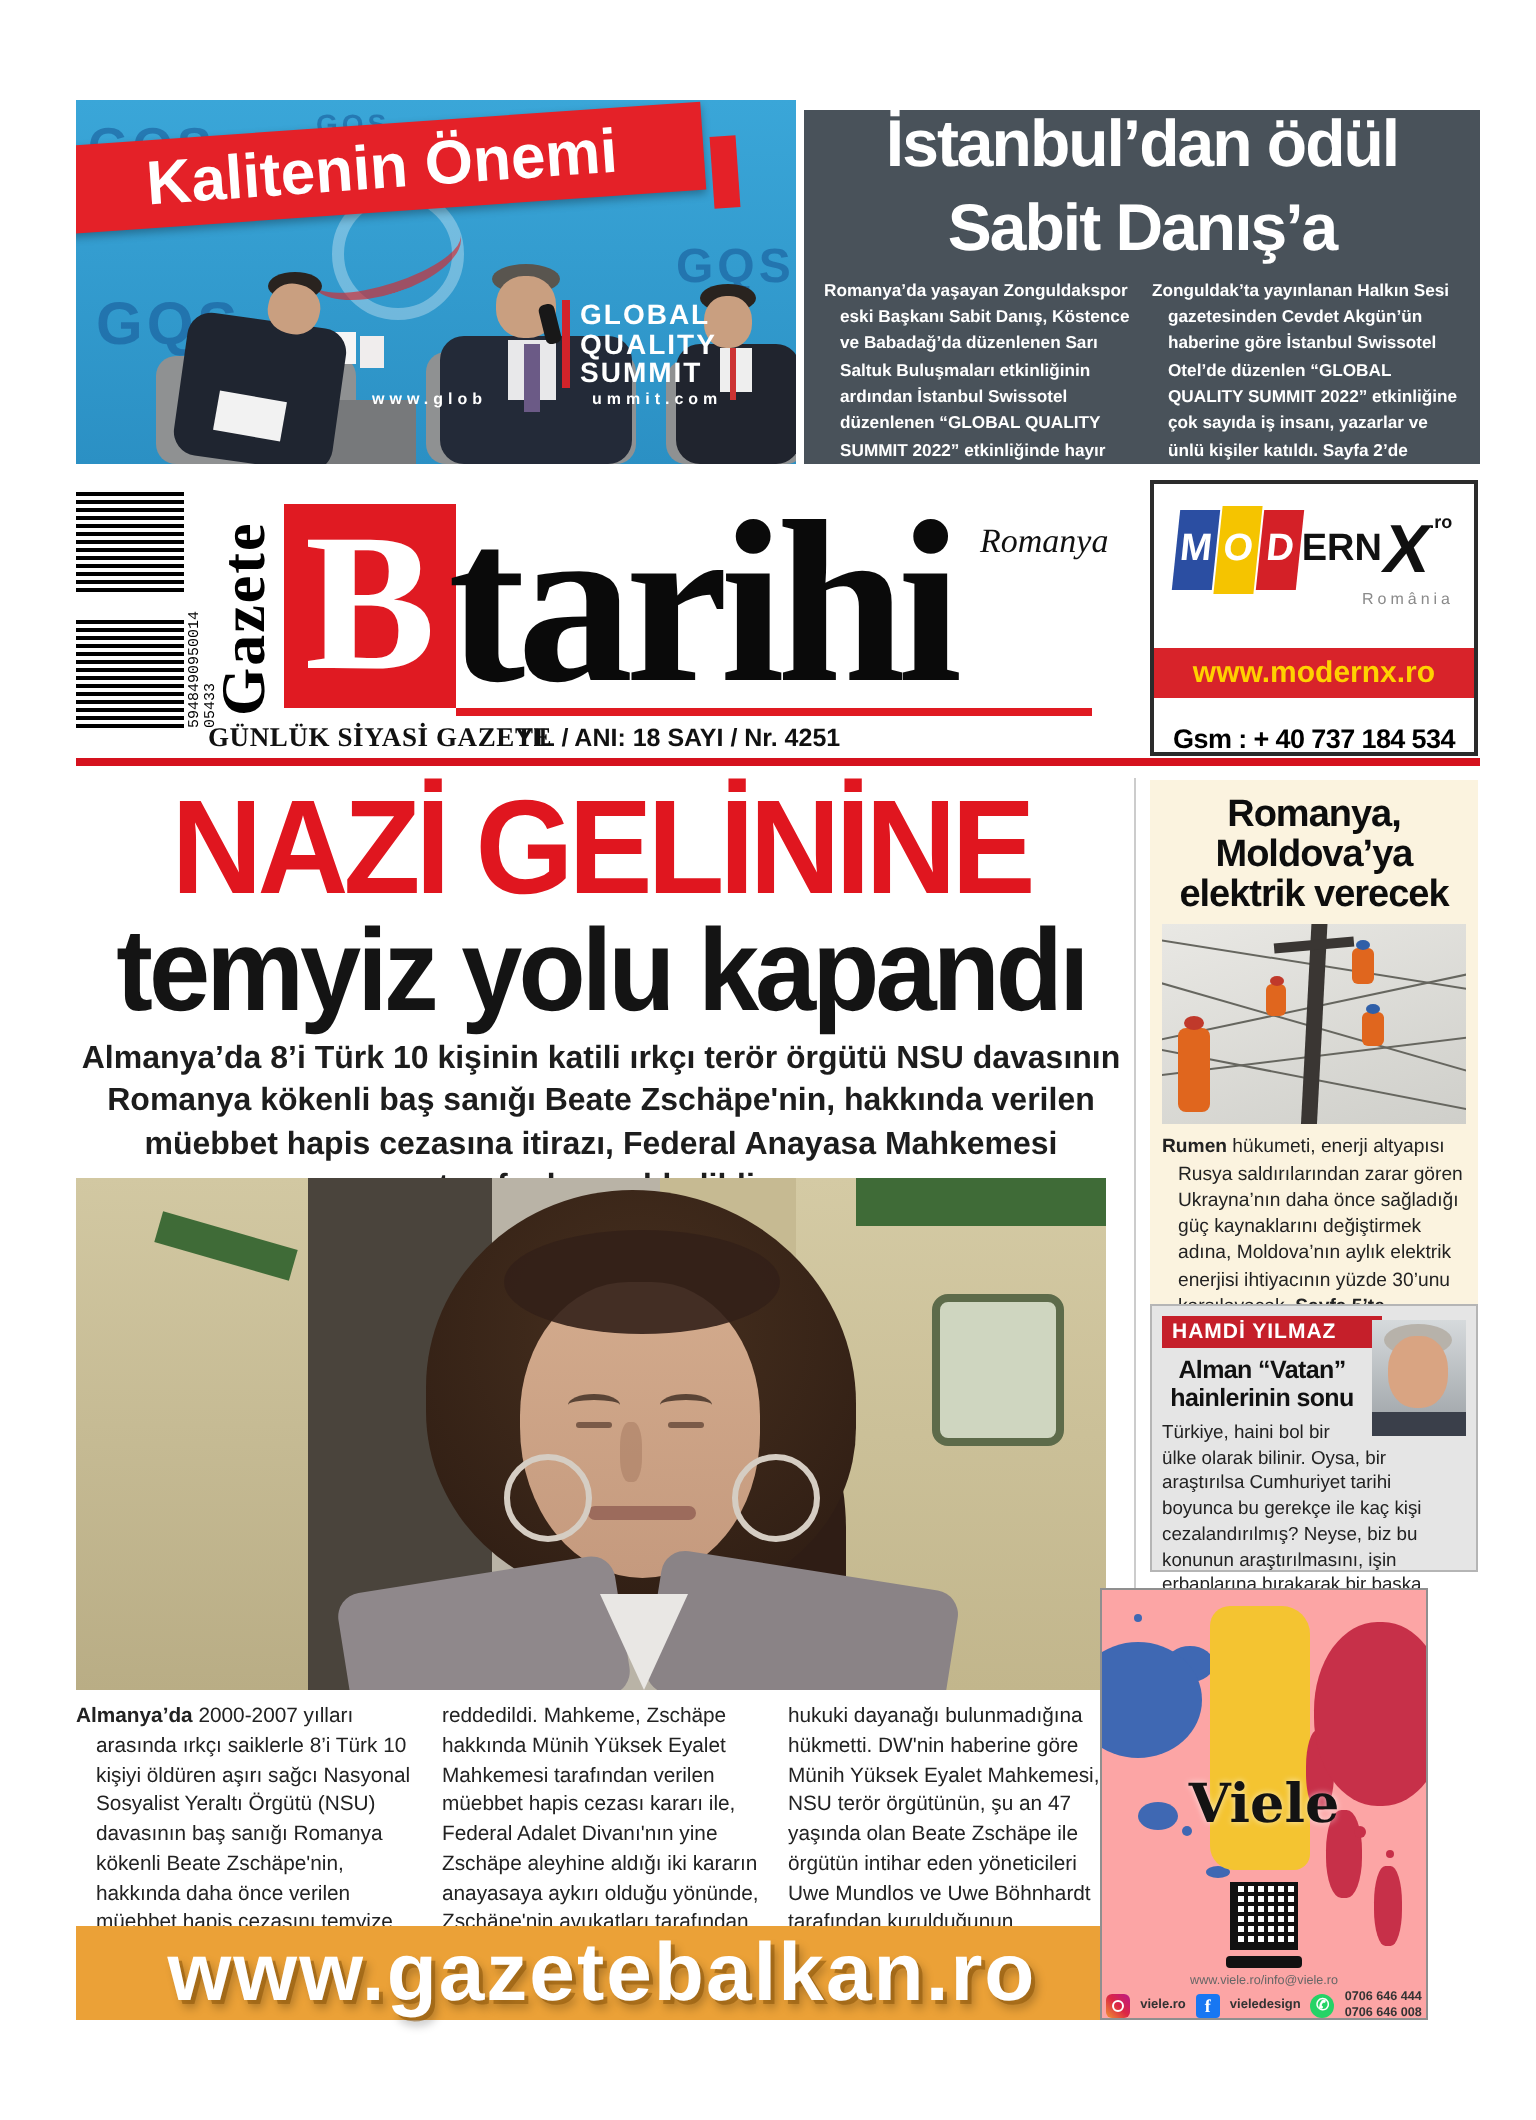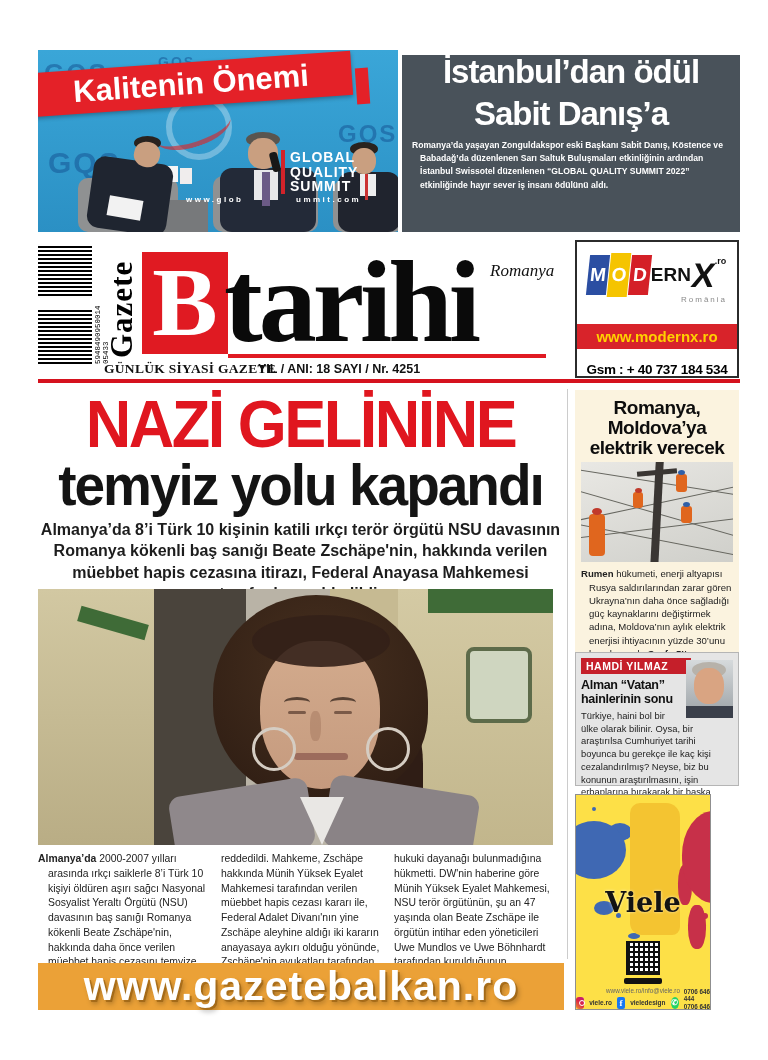--- a/index.html
+++ b/index.html
@@ -91,24 +91,24 @@
   .en-photo{position:relative;margin-top:4px;height:100px;background:linear-gradient(160deg,#e9e8e4,#cfcfca);overflow:hidden;}
   .wire{position:absolute;width:220px;height:1px;background:#66665f;}
   .worker{position:absolute;background:#e0661e;border-radius:3px;}
   .helmet{position:absolute;border-radius:50%;}
   .en-body{margin-top:5px;font-size:9.6px;line-height:1.38;color:#222;padding-left:8px;text-indent:-8px;}
 
   .hamdi{left:575px;top:652px;width:164px;height:134px;border:1px solid #b5b5b5;background:#e5e5e5;box-sizing:border-box;padding:5px;}
   .hm-bar{width:110px;height:16px;background:#c51f2a;color:#fff;font-weight:bold;font-size:10.5px;line-height:16px;
           padding-left:5px;letter-spacing:.5px;box-sizing:border-box;}
   .hm-portrait{float:right;width:47px;height:58px;margin:2px 0 3px 5px;background:linear-gradient(#d6dadc,#9aa0a4);position:relative;overflow:hidden;}
-  .hm-h{font-size:12.5px;font-weight:bold;line-height:1.15;letter-spacing:-.3px;margin-top:4px;}
+  .hm-h{font-size:12.5px;font-weight:bold;line-height:1.15;letter-spacing:-.3px;margin-top:4px;text-align:center;}
   .hm-body{font-size:9.4px;line-height:1.36;color:#222;margin-top:3px;}
 
-  .viele{left:575px;top:794px;width:136px;height:216px;border:1px solid #8f8f8f;background:#fde047;box-sizing:border-box;overflow:hidden;}
+  .viele{left:550px;top:794px;width:164px;height:216px;border:1px solid #8f8f8f;background:#fca5a5;box-sizing:border-box;overflow:hidden;}
   .sp{position:absolute;}
   .sp-yel{left:54px;top:8px;width:50px;height:132px;background:#f4c431;border-radius:10px 14px 8px 12px;}
   .sp-blue{left:-14px;top:26px;width:64px;height:58px;border-radius:50%;background:#3f68b3;
            box-shadow:26px -18px 0 -20px #3f68b3,52px 34px 0 -23px #3f68b3,10px 58px 0 -22px #3f68b3,64px 8px 0 -26px #3f68b3,40px 86px 0 -26px #3f68b3;}
   .sp-red{left:106px;top:16px;width:66px;height:92px;border-radius:48%;background:#c73049;
           box-shadow:-18px 70px 0 -24px #c73049,-30px 28px 0 -26px #c73049,4px 96px 0 -26px #c73049,-6px -14px 0 -27px #c73049;}
   .dot{position:absolute;border-radius:50%;}
   .vi-brand{left:0;right:0;top:92px;text-align:center;font-family:"DejaVu Serif",serif;font-weight:bold;font-size:27px;color:#131313;
             text-shadow:0 0 3px rgba(255,255,255,.7);}
   .qr{left:50%;margin-left:-17px;top:146px;width:34px;height:34px;background:#fff;border:2px solid #111;box-sizing:border-box;
@@ -171,20 +171,21 @@
     </div>
     <span class="url-frag" style="left:148px;">www.glob</span>
     <span class="url-frag" style="left:258px;">ummit.com</span>
   </div>
 
   <div class="abs newsbox">
     <div class="nb-h">İstanbul’dan ödül</div>
     <div class="nb-h" style="margin-top:8px;">Sabit Danış’a</div>
     <div class="nb-cols">
       <div class="nb-col">Romanya’da yaşayan Zonguldakspor eski Başkanı Sabit Danış, Köstence ve Babadağ’da düzenlenen Sarı Saltuk Buluşmaları etkinliğinin ardından İstanbul Swissotel düzenlenen “GLOBAL QUALITY SUMMIT 2022” etkinliğinde hayır sever iş insanı ödülünü aldı.</div>
+      <div class="nb-col">Zonguldak’ta yayınlanan Halkın Sesi gazetesinden Cevdet Akgün’ün haberine göre İstanbul Swissotel Otel’de düzenlen “GLOBAL QUALITY SUMMIT 2022” etkinliğine çok sayıda iş insanı, yazarlar ve ünlü kişiler katıldı. Sayfa 2’de</div>
     </div>
   </div>
 
   <div class="abs barcode"></div>
   <div class="abs bc-nums">
     <span>5948490950014</span>
     <span>05433</span>
   </div>
   <div class="abs gazete-vert">Gazete</div>
   <div class="abs b-square">B</div>

